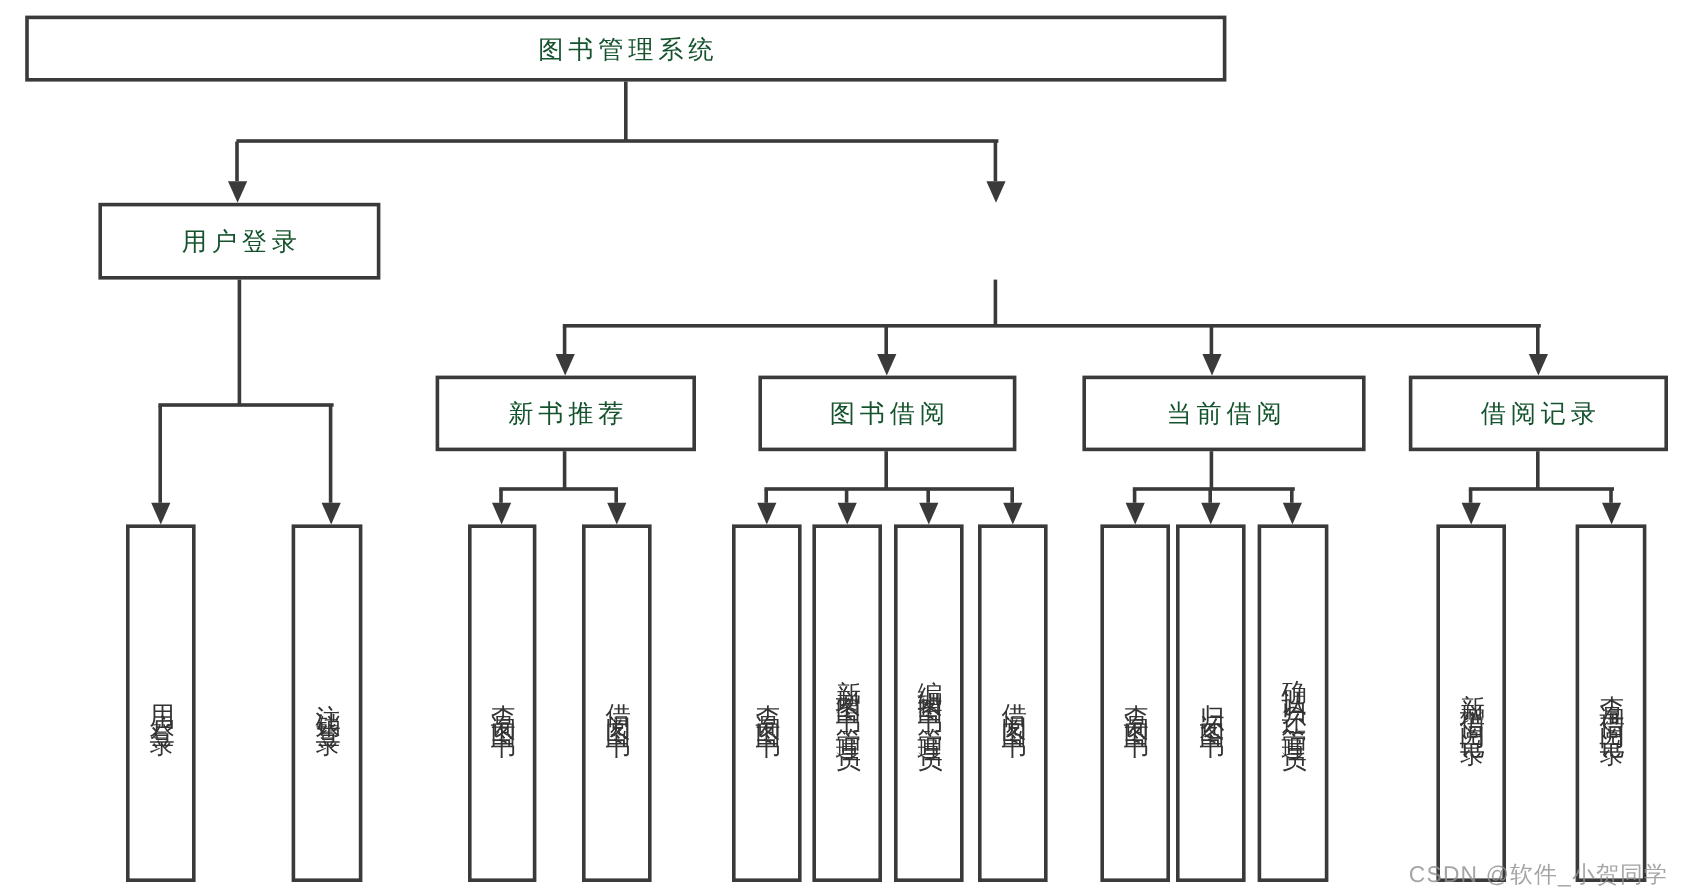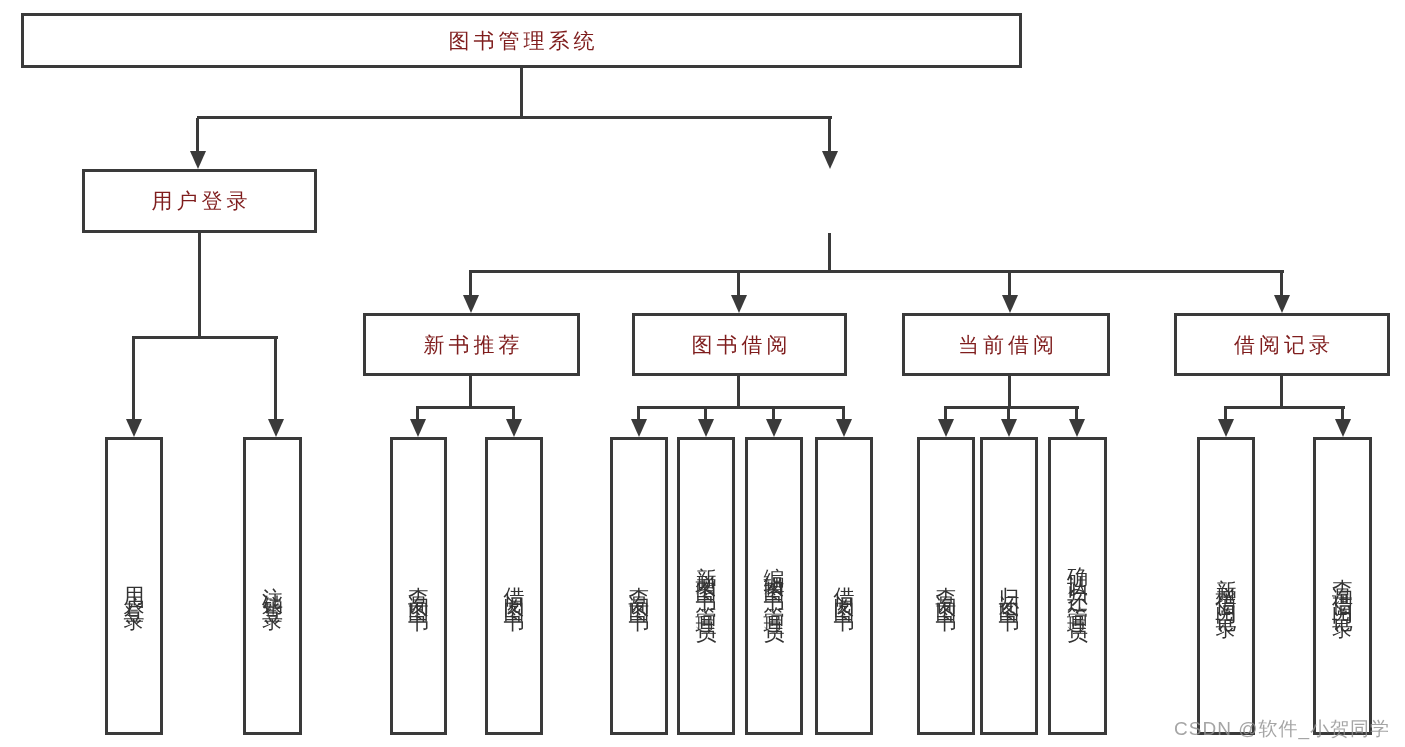--- a/index.html
+++ b/index.html
@@ -8,21 +8,21 @@
     font-family:"Liberation Sans","DejaVu Sans",sans-serif;
     overflow:hidden;
   }
   .canvas{position:absolute;inset:0;}
   .box{
     position:absolute;box-sizing:border-box;
     border:3px solid #3a3a3a;background:#ffffff;
     display:flex;align-items:center;justify-content:center;
   }
   .hlabel{
-    font-size:21px;color:#7f1d1d;letter-spacing:4px;text-indent:4px;
+    font-size:21px;color:#14532d;letter-spacing:4px;text-indent:4px;
     white-space:nowrap;
   }
   .vtext{
     writing-mode:vertical-rl;text-orientation:mixed;
     font-size:21px;color:#333333;letter-spacing:8px;
     white-space:nowrap;
   }
   .v{position:absolute;width:3px;background:#3a3a3a;}
   .h{position:absolute;height:3px;background:#3a3a3a;}
   .a{
@@ -48,21 +48,21 @@
   <div class="box" style="left:82px;top:169px;width:235px;height:64px;">
     <span class="hlabel">用户登录</span>
   </div>
 
   <div class="box" style="left:363px;top:313px;width:217px;height:63px;">
     <span class="hlabel">新书推荐</span>
   </div>
   <div class="box" style="left:632px;top:313px;width:215px;height:63px;">
     <span class="hlabel">图书借阅</span>
   </div>
-  <div class="box" style="left:902px;top:313px;width:208px;height:63px;text-align:right;">
+  <div class="box" style="left:902px;top:313px;width:236px;height:63px;text-align:right;">
     <span class="hlabel">当前借阅</span>
   </div>
   <div class="box" style="left:1174px;top:313px;width:216px;height:63px;">
     <span class="hlabel">借阅记录</span>
   </div>
 
   <div class="box" style="left:105px;top:437px;width:58px;height:298px;">
     <span class="vtext">用户登录</span>
   </div>
   <div class="box" style="left:243px;top:437px;width:59px;height:298px;">

